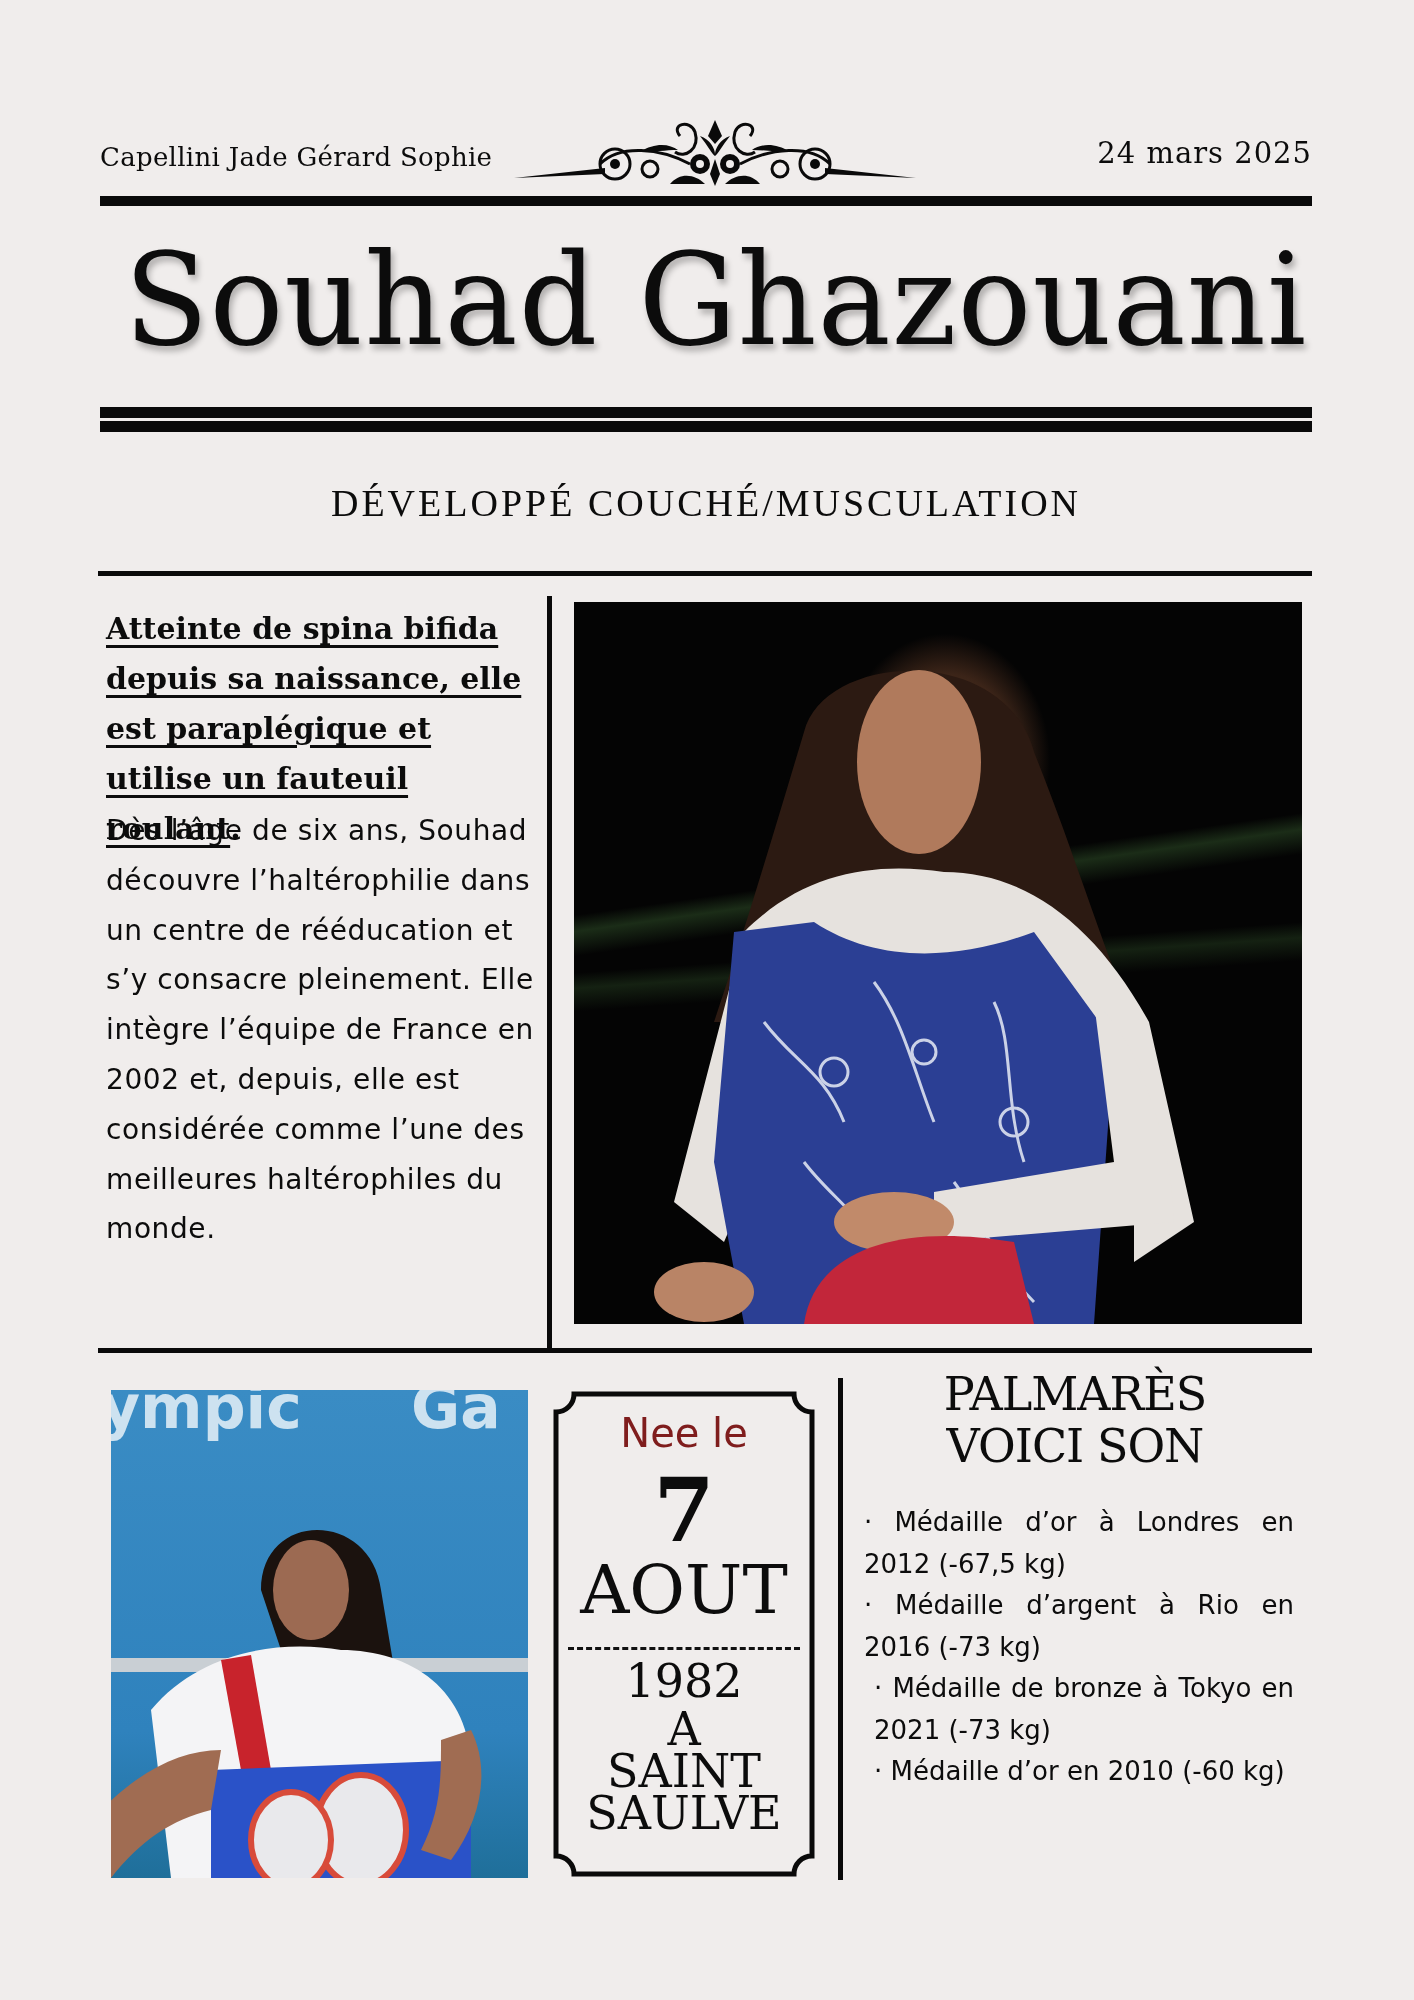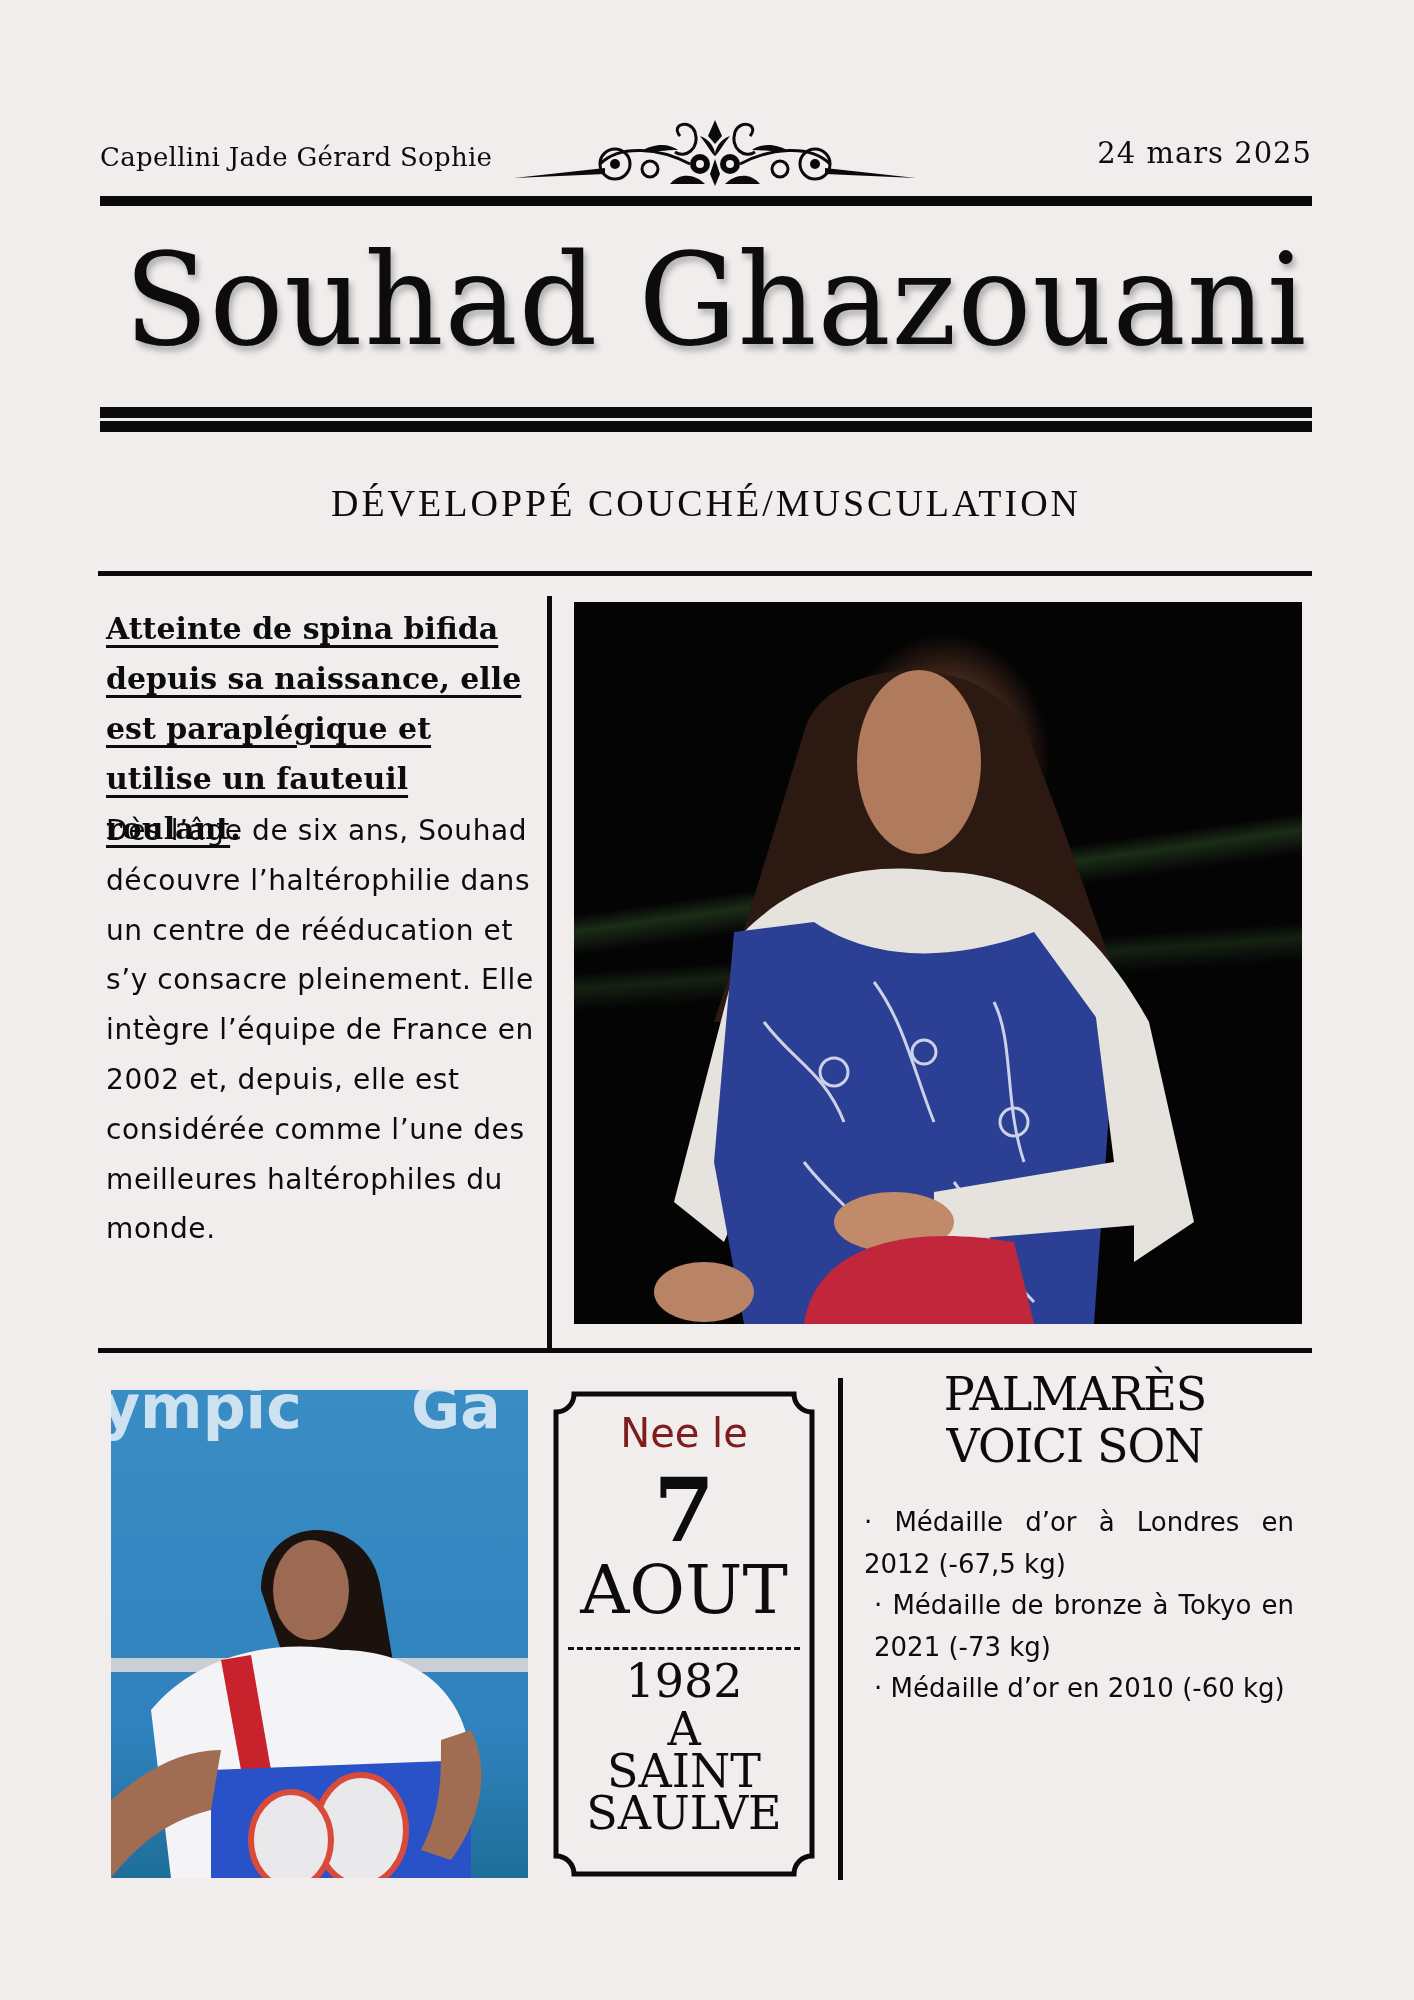--- a/index.html
+++ b/index.html
@@ -234,15 +234,16 @@
 
 <div class="rule" style="left:838px; top:1378px; width:5px; height:502px;"></div>
 
 <div class="abs pal-title">
   <div style="margin-top:4px;">PALMARÈS</div>
   <div>VOICI SON</div>
 </div>
 
 <ul class="abs pal-list">
   <li>· Médaille d’or à Londres en 2012 (-67,5 kg)</li>
+  <li>· Médaille d’argent à Rio en 2016 (-73 kg)</li>
   <li class="indent">· Médaille de bronze à Tokyo en 2021 (-73 kg)</li>
   <li class="indent">· Médaille d’or en 2010 (-60 kg)</li>
 </ul>
 
 </body></html>

